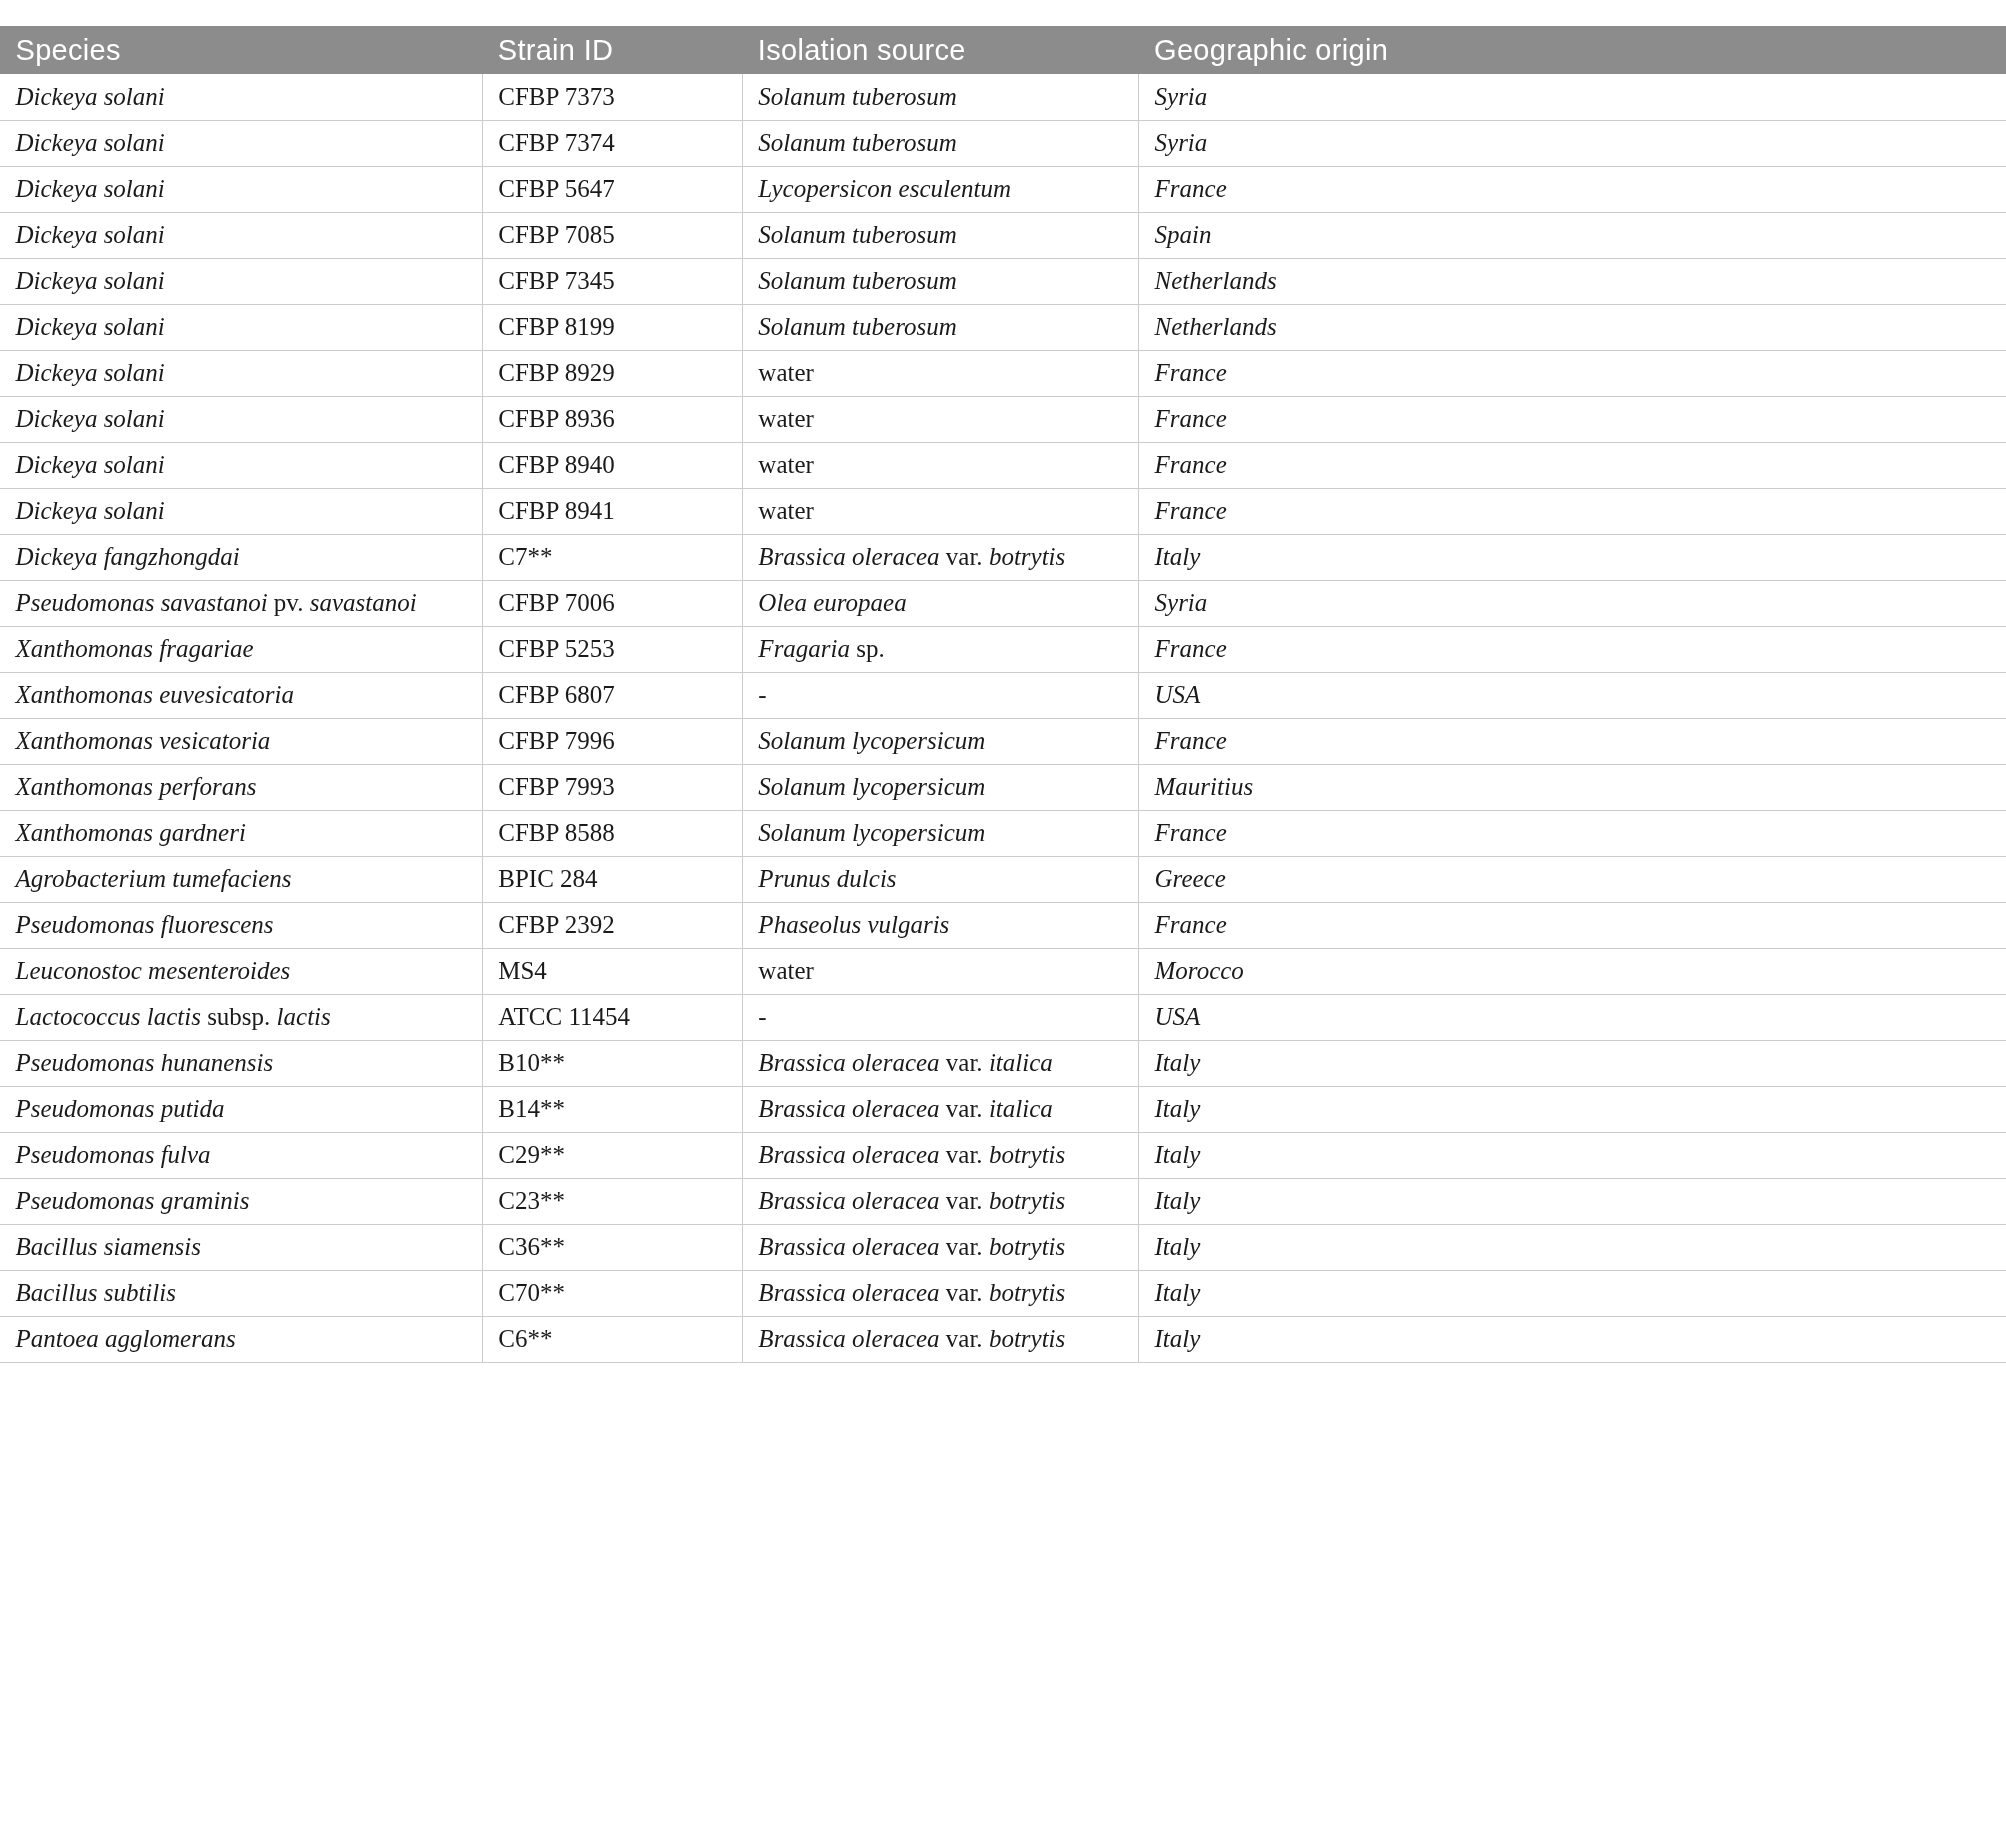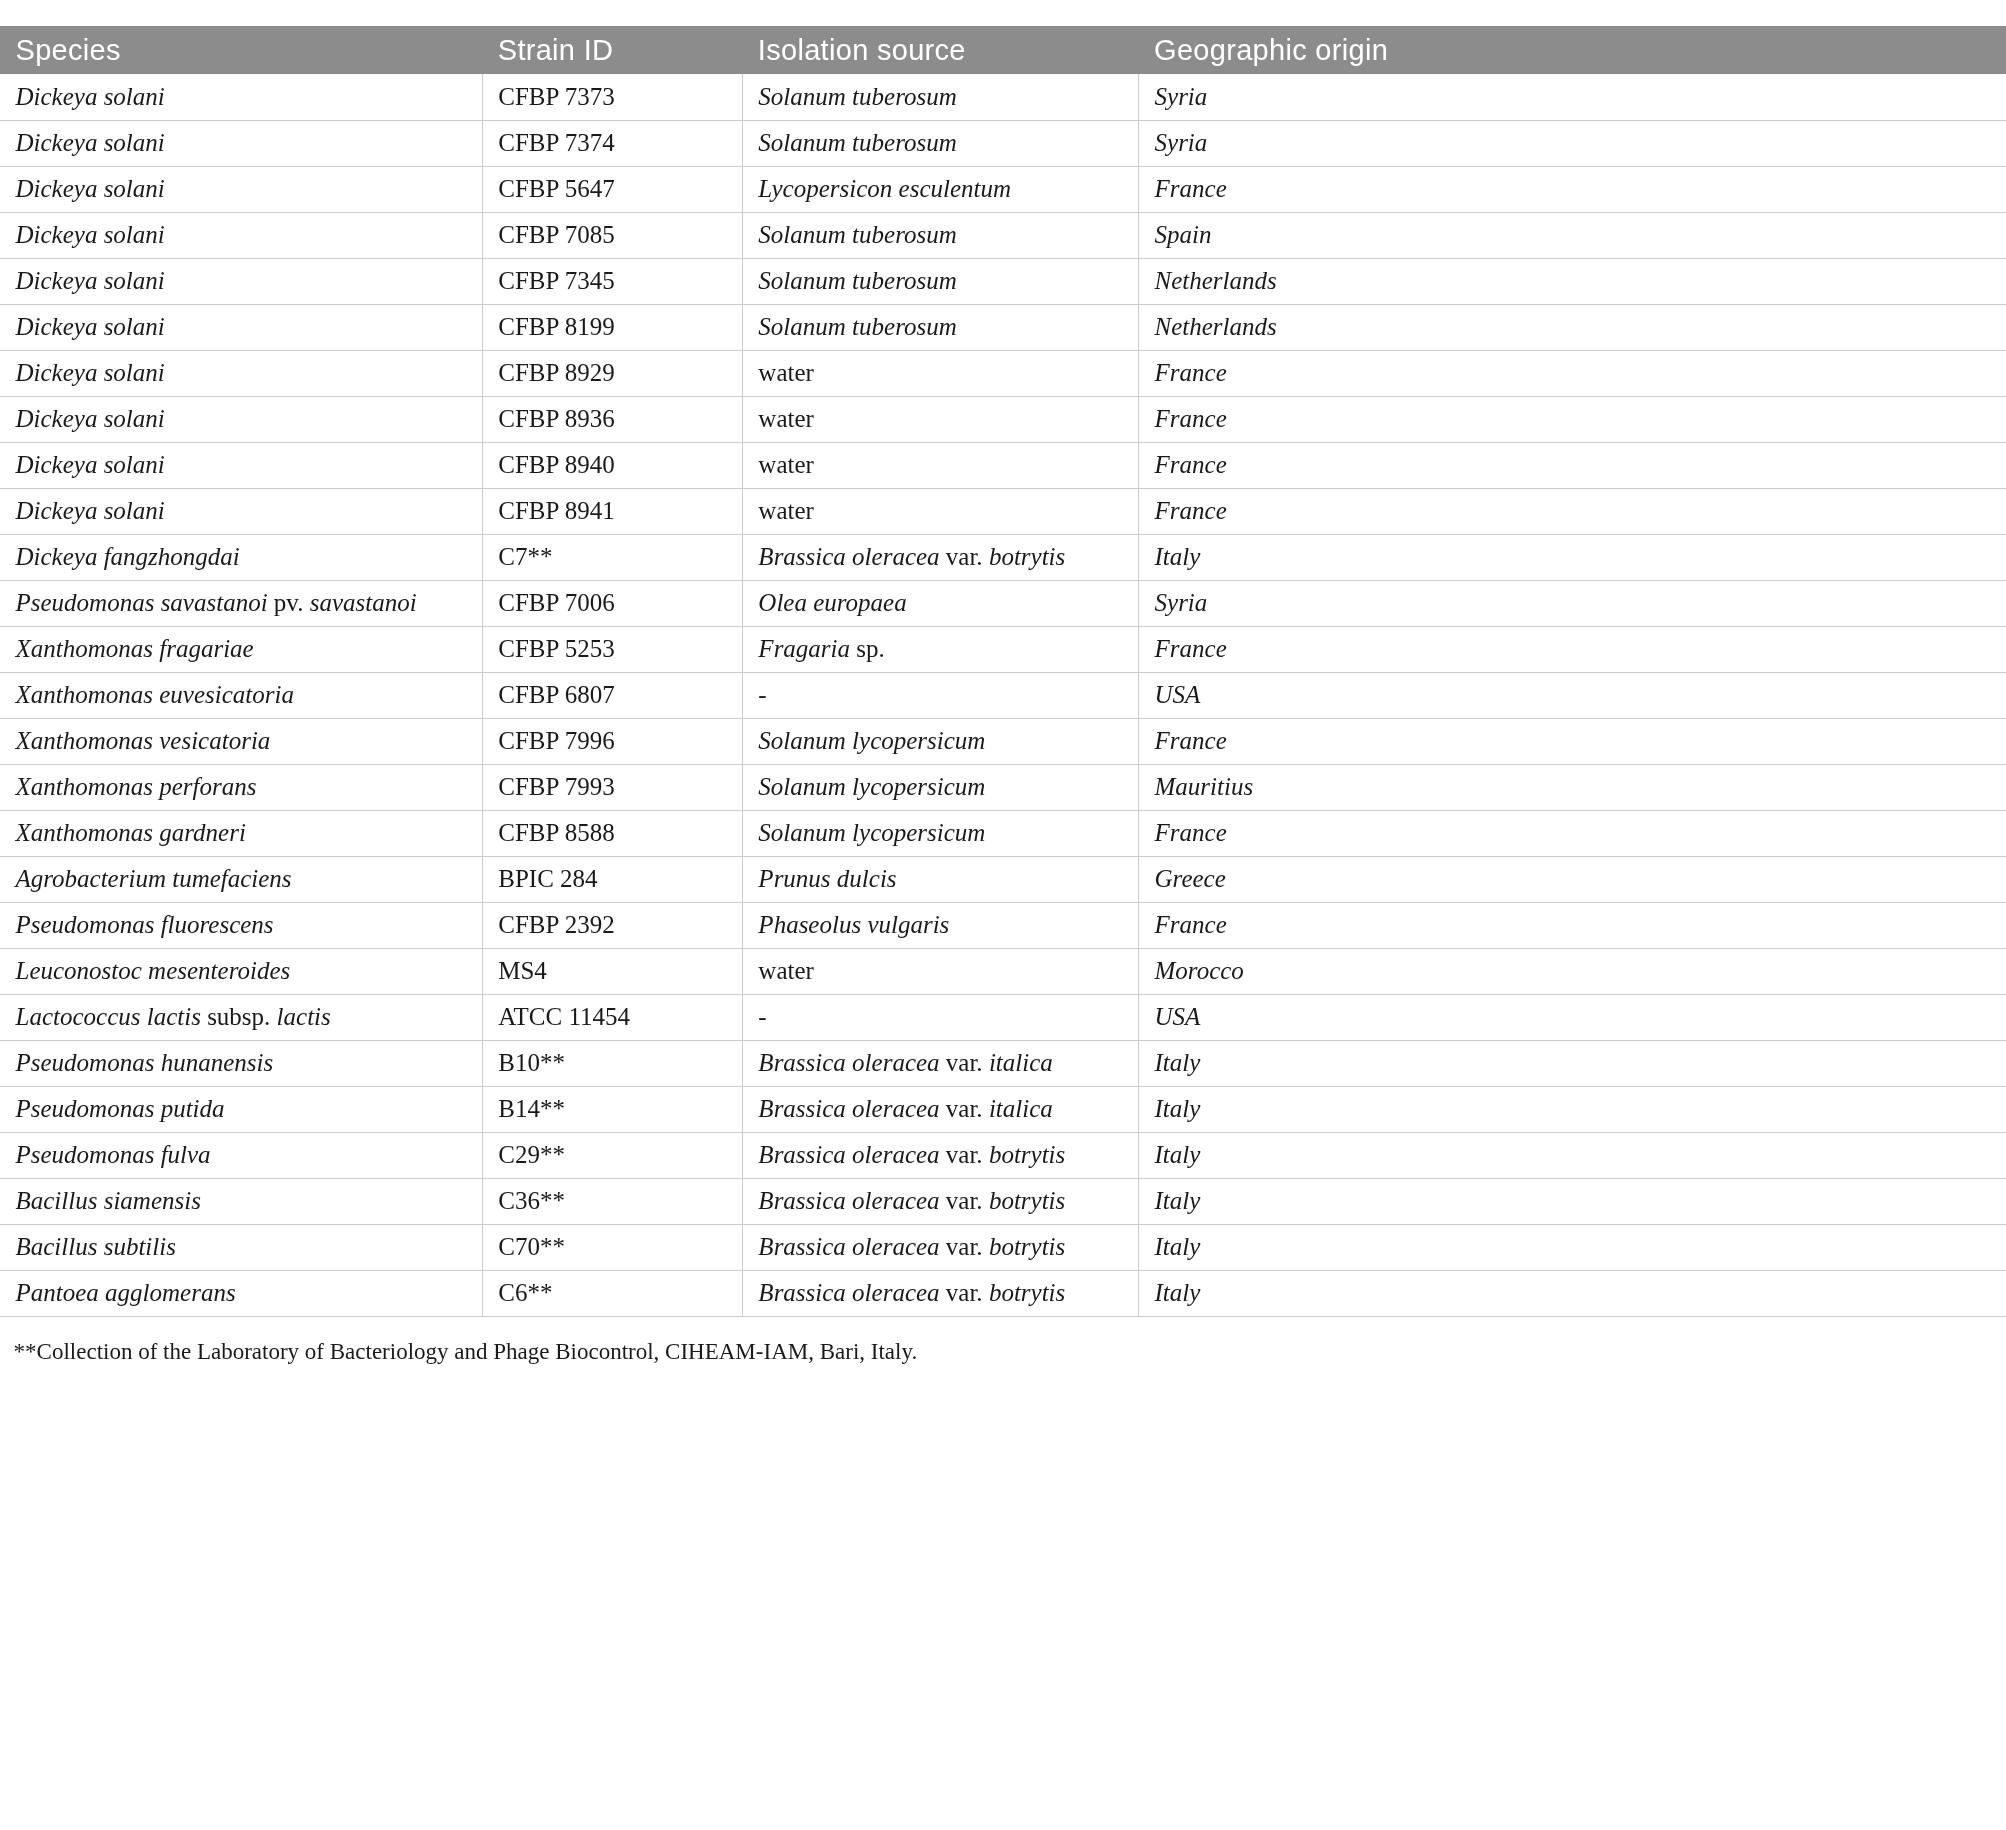--- a/index.html
+++ b/index.html
@@ -244,20 +244,26 @@
     <td class="cell origin">Italy</td>
   </tr>
 
   <tr class="body-row">
     <td class="cell species"><i>Pseudomonas fulva</i></td>
     <td class="cell strain">C29**</td>
     <td class="cell source"><i>Brassica oleracea</i><span> var. </span><i>botrytis</i></td>
     <td class="cell origin">Italy</td>
   </tr>
 
+  <tr class="body-row">
+    <td class="cell species"><i>Pseudomonas graminis</i></td>
+    <td class="cell strain">C23**</td>
+    <td class="cell source"><i>Brassica oleracea</i><span> var. </span><i>botrytis</i></td>
+    <td class="cell origin">Italy</td>
+  </tr>
 
   <tr class="body-row">
     <td class="cell species"><i>Bacillus siamensis</i></td>
     <td class="cell strain">C36**</td>
     <td class="cell source"><i>Brassica oleracea</i><span> var. </span><i>botrytis</i></td>
     <td class="cell origin">Italy</td>
   </tr>
 
   <tr class="body-row">
     <td class="cell species"><i>Bacillus subtilis</i></td>
@@ -269,17 +275,16 @@
   <tr class="body-row">
     <td class="cell species"><i>Pantoea agglomerans</i></td>
     <td class="cell strain">C6**</td>
     <td class="cell source"><i>Brassica oleracea</i><span> var. </span><i>botrytis</i></td>
     <td class="cell origin">Italy</td>
   </tr>
 </tbody>
   </table>
 
   <div class="footnotes">
-    <p class="footnote">**Collection of the Laboratory of Bacteriology and Phage Biocontrol, CIHEAM-IAM, Bari, Italy.</p>
   </div>
 
 </div>
 
 
 </body></html>

